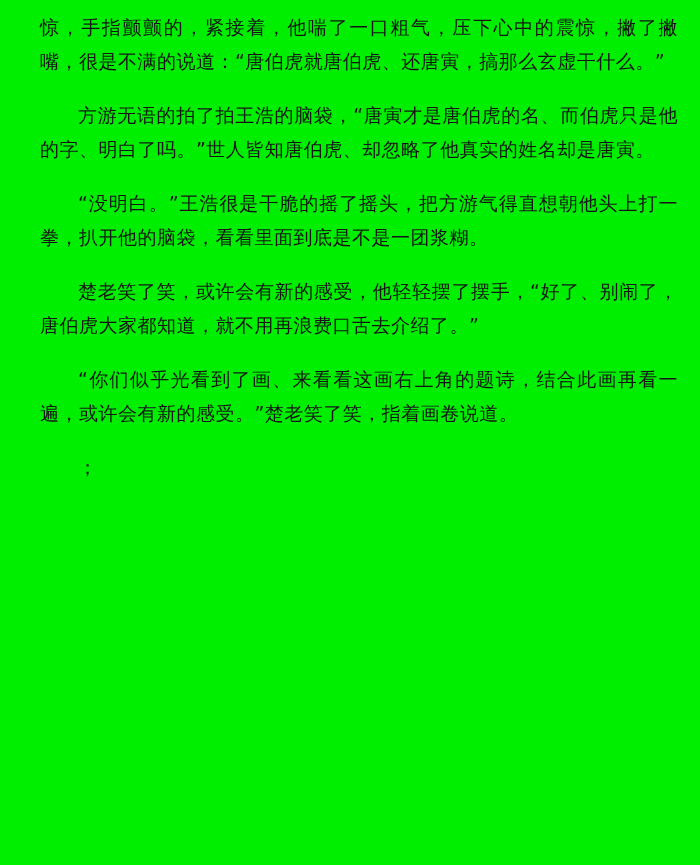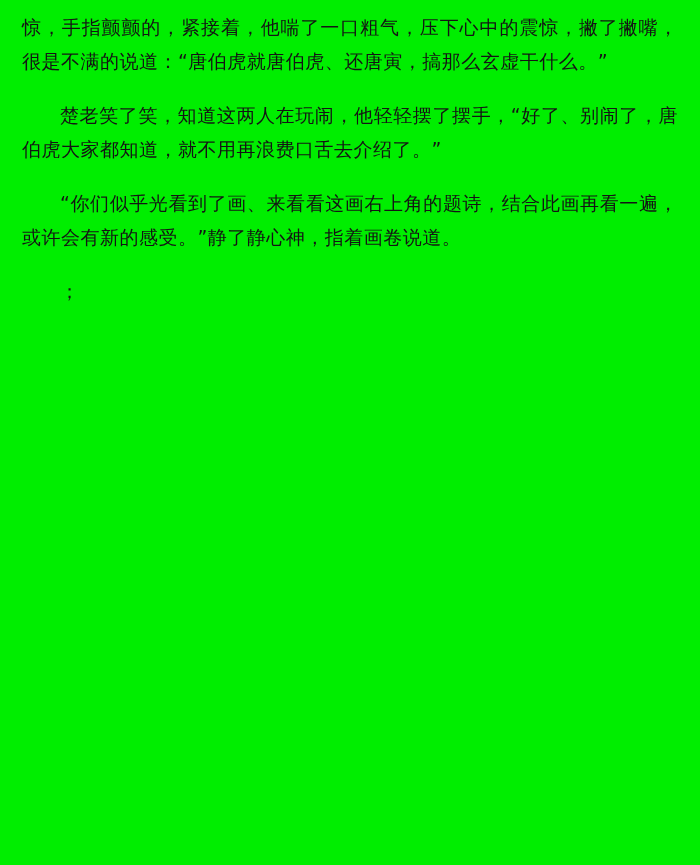--- a/index.html
+++ b/index.html
@@ -11,21 +11,21 @@
     height: 865px;
     background: #00ee00;
     font-family: "DejaVu Sans", sans-serif;
     color: #1a1a1a;
     overflow: hidden;
   }
   .page {
     width: 700px;
     height: 865px;
     box-sizing: border-box;
-    padding: 10px 22px 0 22px;
+    padding: 10px 22px 0 40px;
     background: #00ee00;
   }
   .para {
     font-size: 19px;
     line-height: 34px;
     letter-spacing: 0.5px;
     text-align: justify;
     text-justify: inter-ideograph;
     margin: 0 0 20px 0;
     text-indent: 2em;
@@ -34,16 +34,18 @@
   }
   .para.no-indent {
     text-indent: 0;
   }
 </style>
 </head>
 <body>
 
 <div class="page">
   <p class="para no-indent">惊，手指颤颤的，紧接着，他喘了一口粗气，压下心中的震惊，撇了撇嘴，很是不满的说道：“唐伯虎就唐伯虎、还唐寅，搞那么玄虚干什么。”</p>
-  <p class="para">楚老笑了笑，知道这两人在玩闹，他轻轻摆了摆手，“好了、别闹了，唐伯虎大家都知道，就不用再浪费口舌去介绍了。”</p>
-  <p class="para">“你们似乎光看到了画、来看看这画右上角的题诗，结合此画再看一遍，或许会有新的感受。”静了静心神，指着画卷说道。</p>
+  <p class="para">方游无语的拍了拍王浩的脑袋，“唐寅才是唐伯虎的名、而伯虎只是他的字、明白了吗。”世人皆知唐伯虎、却忽略了他真实的姓名却是唐寅。</p>
+  <p class="para">“没明白。”王浩很是干脆的摇了摇头，把方游气得直想朝他头上打一拳，扒开他的脑袋，看看里面到底是不是一团浆糊。</p>
+  <p class="para">楚老笑了笑，或许会有新的感受，他轻轻摆了摆手，“好了、别闹了，唐伯虎大家都知道，就不用再浪费口舌去介绍了。”</p>
+  <p class="para">“你们似乎光看到了画、来看看这画右上角的题诗，结合此画再看一遍，或许会有新的感受。”楚老笑了笑，指着画卷说道。</p>
   <p class="para">；</p>
 </div>
 
 </body></html>

